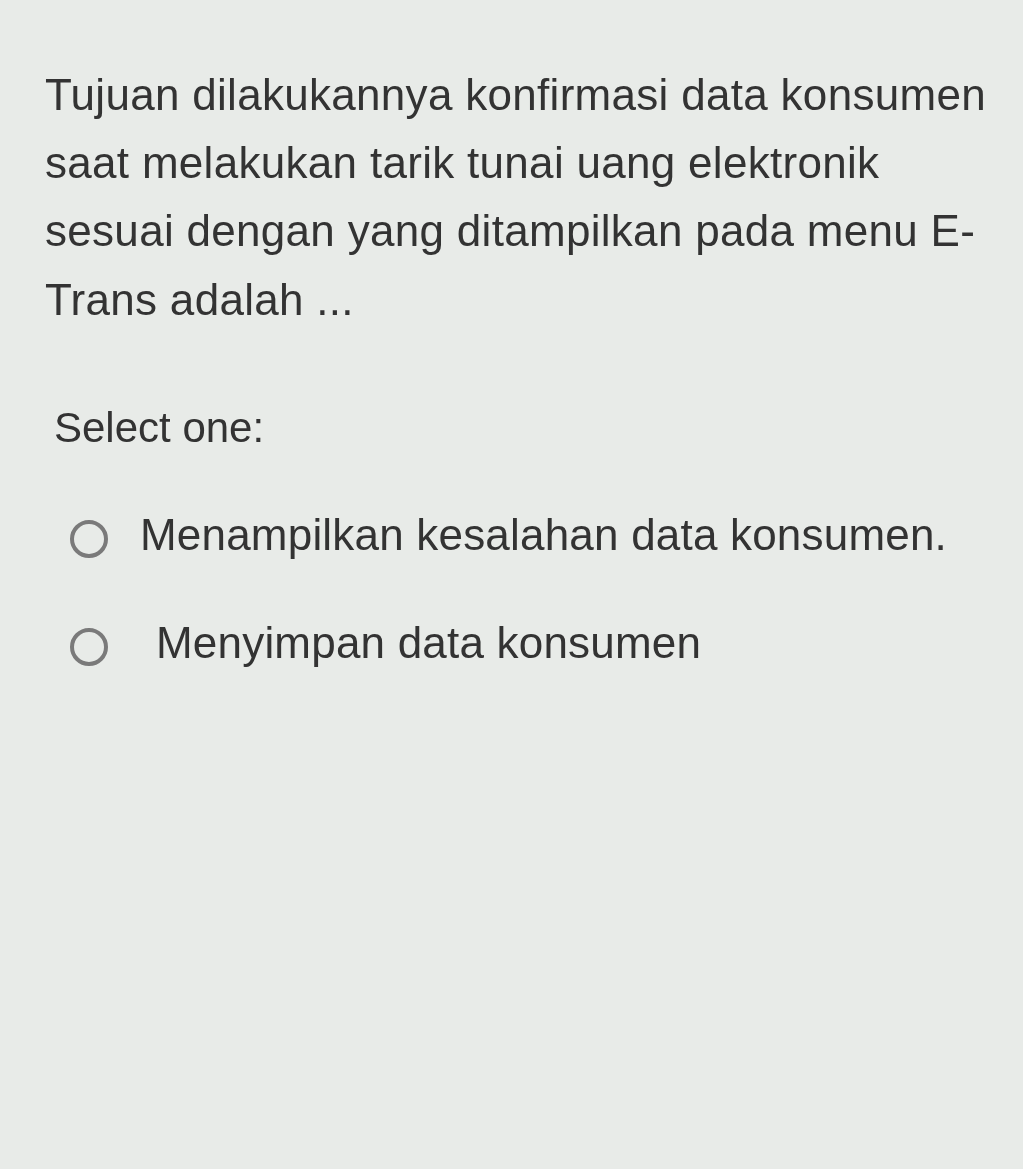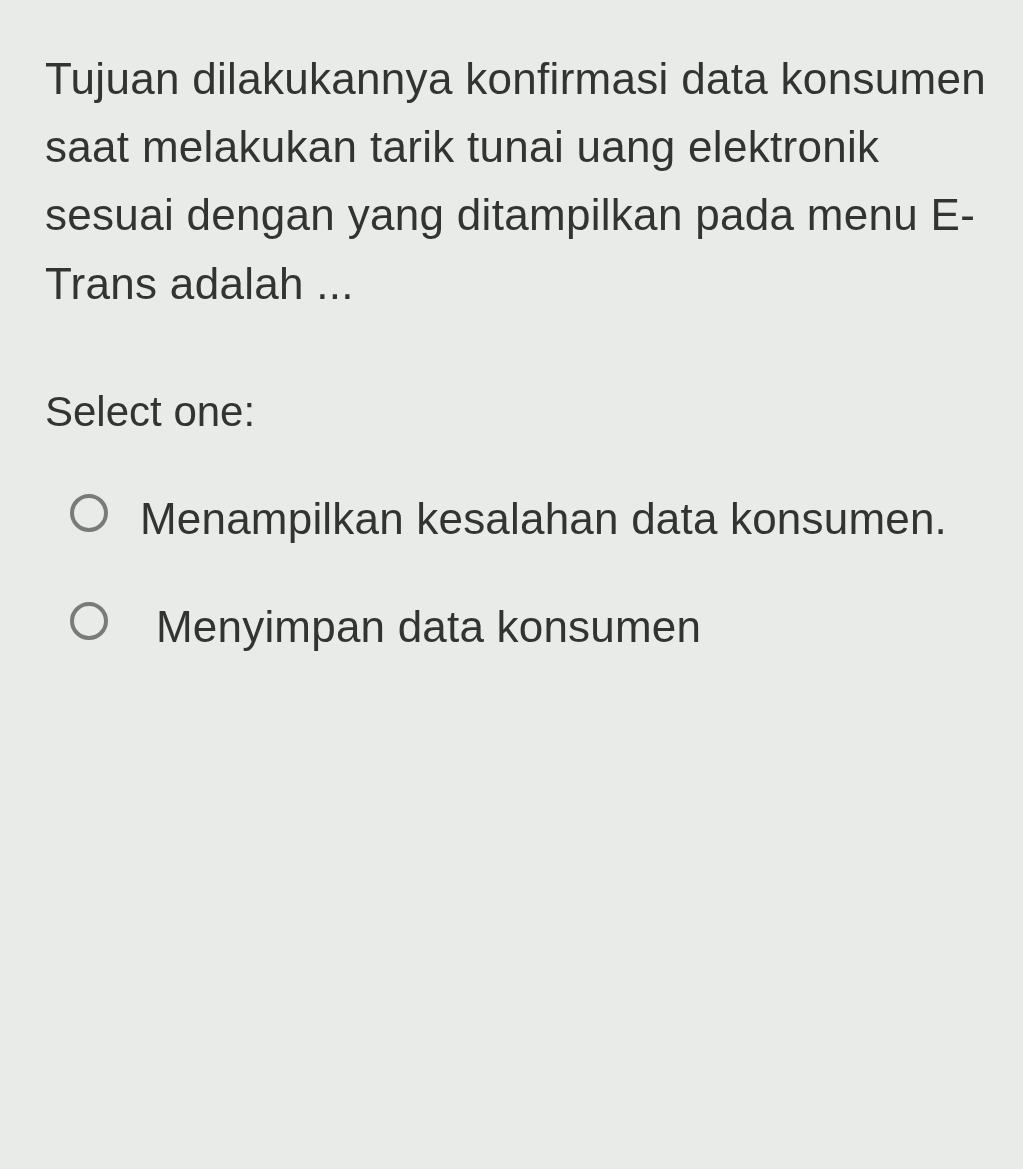--- a/index.html
+++ b/index.html
@@ -9,40 +9,41 @@
     }
     html, body {
       width: 1023px;
       height: 1169px;
       font-family: Arial, Helvetica, sans-serif;
       background: #e8ebe8;
       color: #3a3a3a;
       overflow: hidden;
     }
     .container {
-      padding: 45px 30px 30px 45px;
+      padding: 61px 30px 30px 45px;
     }
     .question-text {
       font-size: 44px;
       line-height: 1.55;
       margin-bottom: 70px;
       color: #333333;
       letter-spacing: 0.3px;
     }
     .select-label {
       font-size: 42px;
       margin-bottom: 50px;
       color: #333333;
+      margin-left: 9px;
     }
     .options {
       padding-left: 25px;
     }
     .option-row {
       display: flex;
-      align-items: flex-start;
+      align-items: center;
       margin-bottom: 42px;
       cursor: pointer;
     }
     .option-row:last-child {
       margin-bottom: 0;
       gap: 16px;
     }
     .radio {
       flex: 0 0 auto;
       width: 38px;

